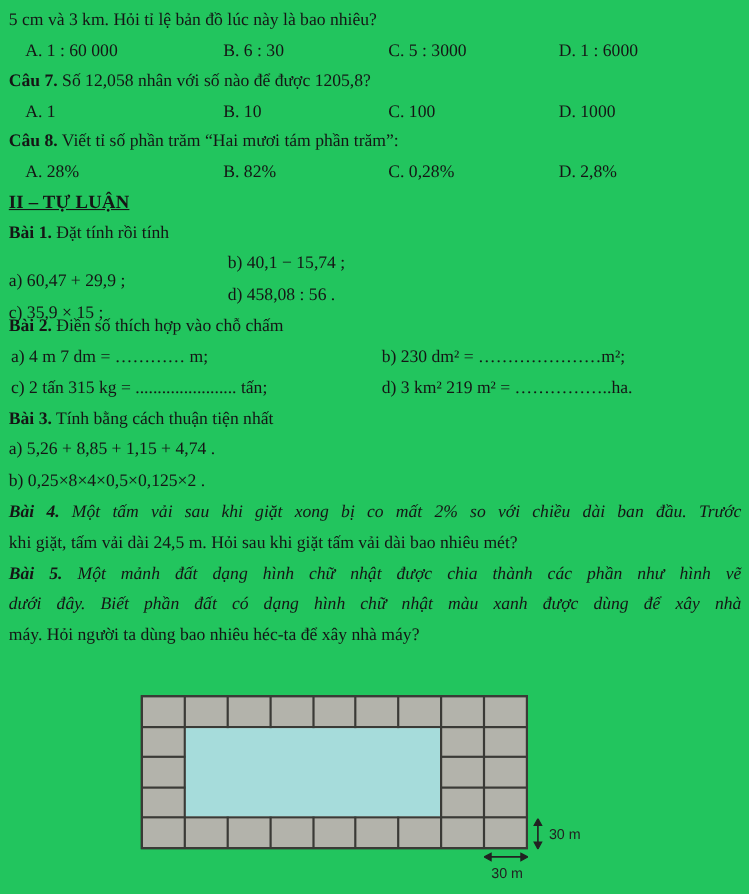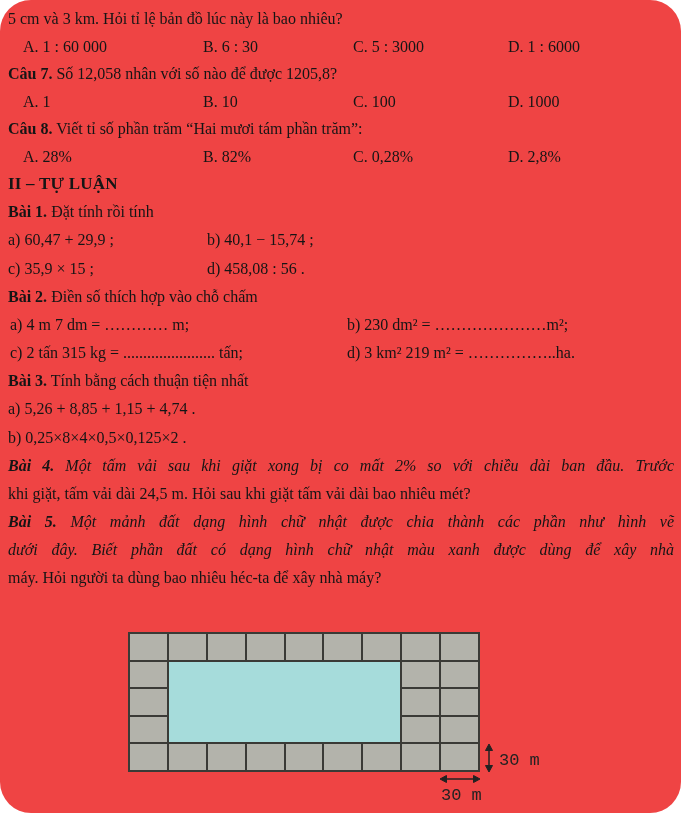--- a/index.html
+++ b/index.html
@@ -1,37 +1,37 @@
 <!DOCTYPE html>
 <html><head>
 <meta charset="utf-8">
 <style>
   html,body { margin:0; padding:0; background:#ffffff; }
   .page {
-    position:relative; width:681px; height:813px; background:#ef4444;
-    font-family:"Liberation Serif", serif; color:#151515; overflow:hidden;border-radius:31px;
+    position:relative; width:681px; height:813px; background:#22c55e;
+    font-family:"Liberation Serif", serif; color:#151515; overflow:hidden;
   }
   .line { position:absolute; left:8px; font-size:16px; line-height:20px; white-space:pre; }
   .wide { width:666px; text-align:justify; text-align-last:justify; white-space:normal;font-style:italic; }
   .bold { font-weight:700; }
   .ital { }
   .opt  { position:absolute; font-size:16px; line-height:20px; white-space:pre; }
   .o1 { left:23px; }  .o2 { left:203px; } .o3 { left:353px; } .o4 { left:508px; }
-  .col-a { left:8px; }  .col-b1 { left:207px;text-align:center; } .col-b2 { left:347px; }
-  .heading2 { font-size:17px; letter-spacing:.2px; }
+  .col-a { left:8px;margin-top:16px; }  .col-b1 { left:207px;text-align:center; } .col-b2 { left:347px; }
+  .heading2 { font-size:17px; letter-spacing:.2px;text-decoration:underline; }
 
   
   .fig-wrap { position:absolute; left:128px; top:632px; width:352px; height:140px; }
   .land-grid {
     position:absolute; inset:0; display:grid; box-sizing:border-box;
     border:2px solid var(--line,#3a3a36); background:var(--line,#3a3a36); gap:2px;
   }
   .cell { background:var(--cell,#b3b3ab); }
   .inner-rect { position:absolute; background:var(--inner,#a6dcdb); box-sizing:border-box; }
-  .dim { position:absolute; font-family:Liberation Mono, monospace; font-size:17px; color:#222; white-space:pre; }
+  .dim { position:absolute; font-family:Liberation Sans, sans-serif; font-size:13px; color:#222; white-space:pre; }
   .arrow { position:absolute; }
   .arrow path, .arrow line { stroke:#222; fill:#222; }
 </style>
 </head>
 <body>
 
 <div class="page">
 
   <div class="line" style="top:9px">5 cm và 3 km. Hỏi tỉ lệ bản đồ lúc này là bao nhiêu?</div>
   <div>

